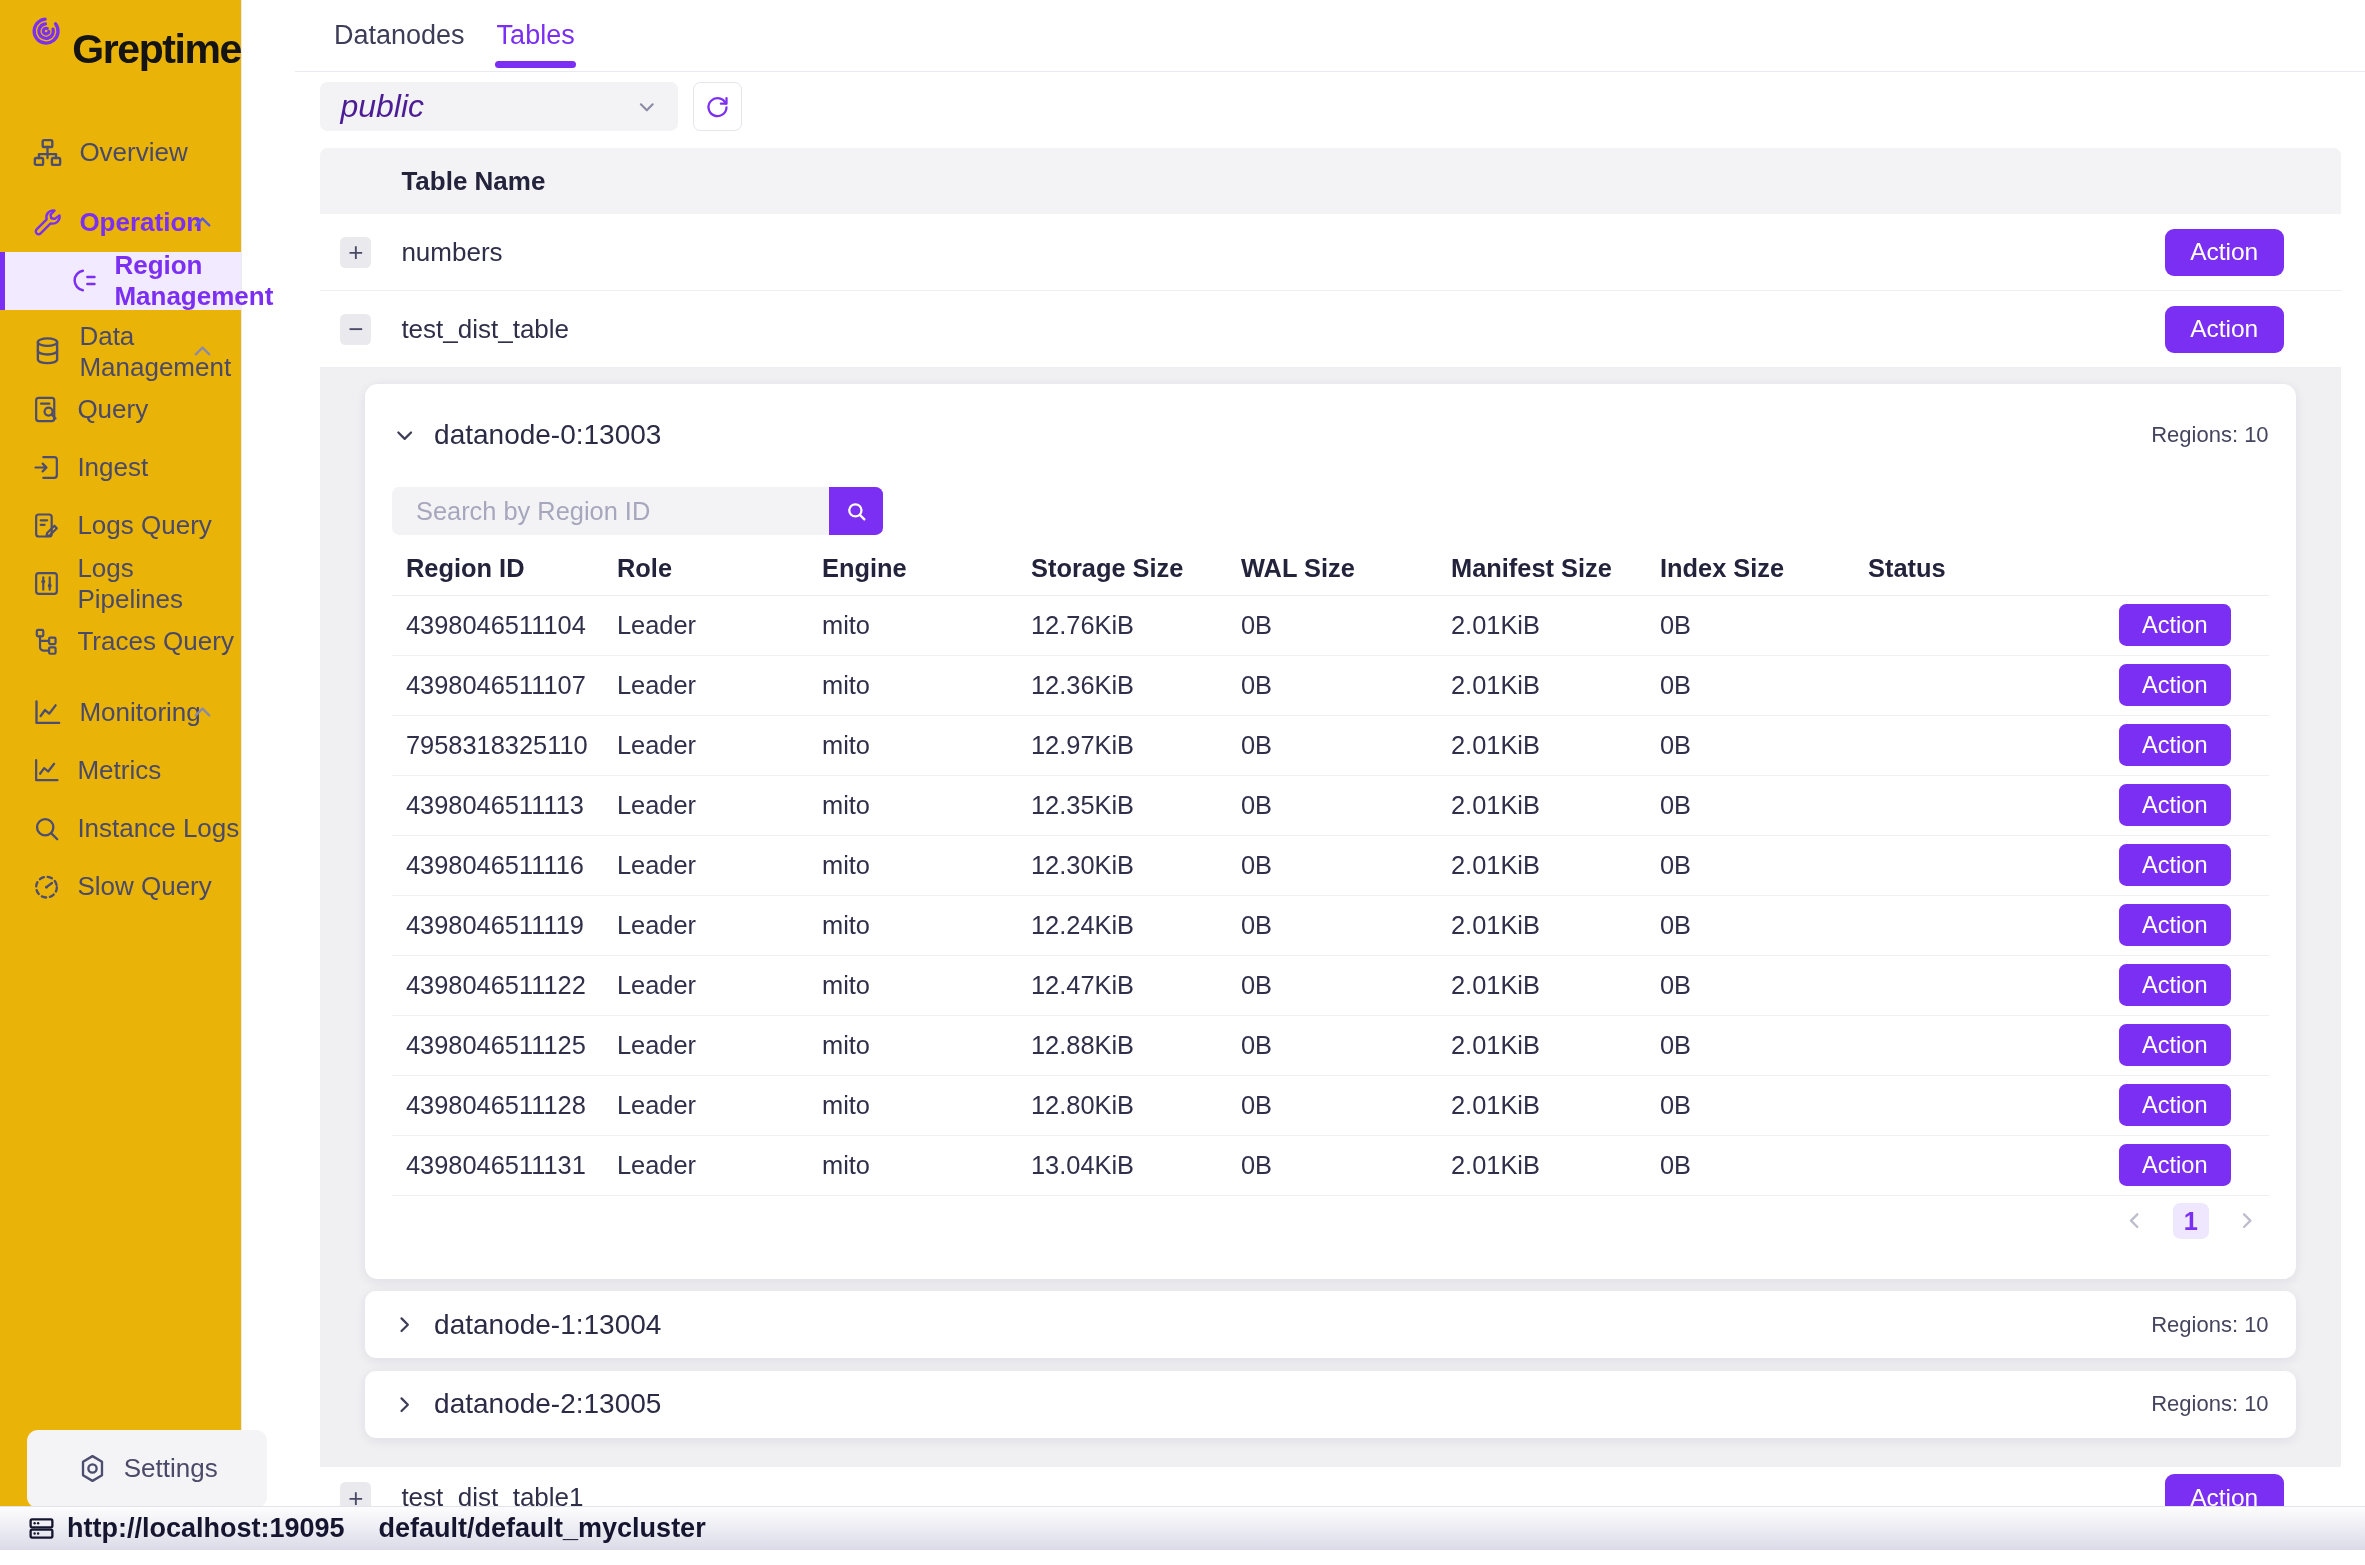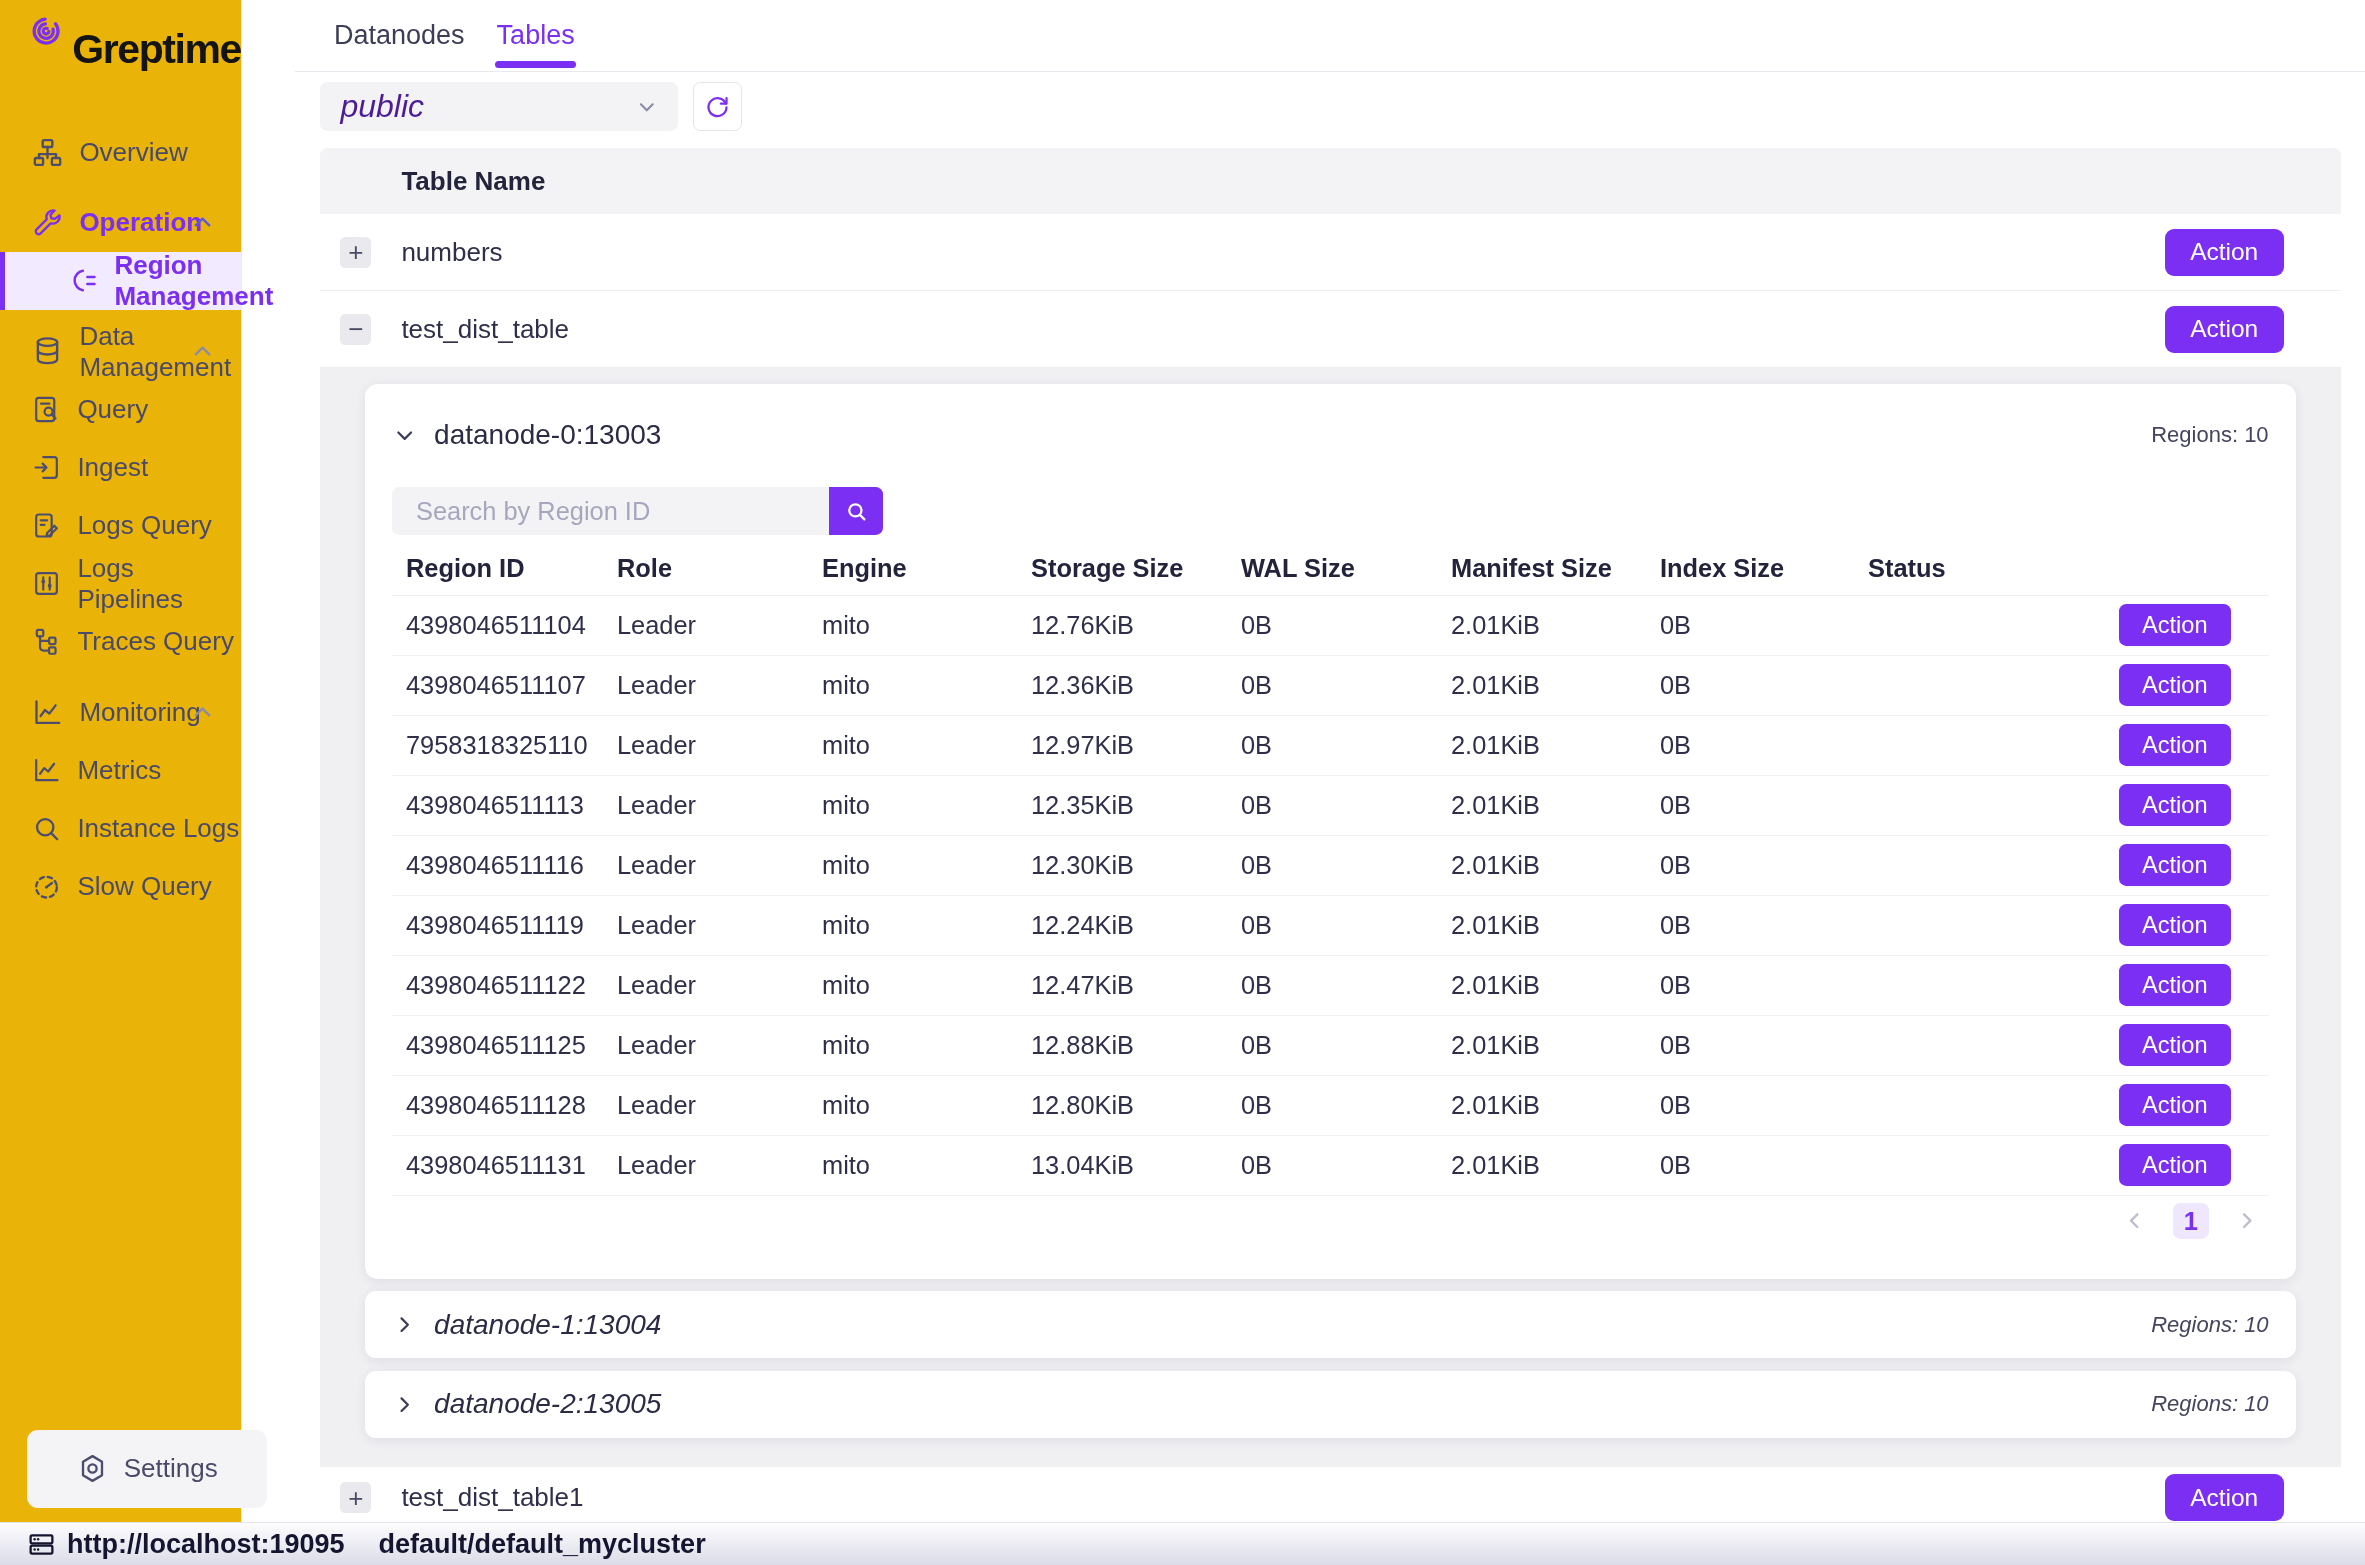--- a/index.html
+++ b/index.html
@@ -65,21 +65,21 @@
   .t-row .tname { margin-left:81px; font-size:26px; color:#2f2f4a; }
   .action-btn { position:absolute; right:57px; height:47px; padding:0 25.4px; background:#7b2ff2;
                 color:#fff; font-size:24.5px; border:none; border-radius:9px; font-family:inherit;
                 display:flex; align-items:center; cursor:pointer; }
 
   
   .expand-band { background:#f0f0f3; padding:16.3px 45px 29px 45px; }
   .card { background:#fff; border-radius:12.7px; box-shadow:0 2.7px 11px rgba(30,30,60,.08); }
   .card.open { padding:33px 27px 32px 27px; }
   .card.closed { height:67px; margin-top:12.7px; display:flex; align-items:center;
-                 justify-content:space-between; padding:2px 27px; border-radius:11px; cursor:pointer;font-style:italic; }
+                 justify-content:space-between; padding:2px 27px; border-radius:11px; cursor:pointer; }
   .card-head { display:flex; align-items:center; justify-content:space-between; height:36px; cursor:pointer; }
   .dn-title { display:flex; align-items:center; gap:16.3px; font-size:28px; color:#2b2b45; }
   .dn-chev { width:25.4px; height:25.4px; color:#3d3d58; }
   .regions { font-size:22px; color:#45455f; }
 
   .search-row { margin-top:34px; display:flex; }
   .search-input { width:437px; height:48px; background:#f3f3f6; border:none; outline:none;
                   border-radius:7.3px 0 0 7.3px; padding:0 23.6px; font-size:25.4px; color:#55557a;
                   font-family:inherit; }
   .search-input::placeholder { color:#a6a6bd; }
@@ -97,21 +97,21 @@
                        background:#7b2ff2; color:#fff; font-size:23.6px; border:none; border-radius:7.3px;
                        font-family:inherit; display:flex; align-items:center; cursor:pointer; }
   .pagination { height:51px; display:flex; align-items:center; justify-content:flex-end;
                 gap:25.4px; padding-right:9px; }
   .pg-chev { width:25.4px; height:25.4px; color:#bdbdcd; cursor:pointer; }
   .page-box { width:36px; height:36px; background:#efe7fd; border-radius:7.3px; color:#7b2ff2;
               font-size:25.4px; font-weight:600; display:flex; align-items:center;
               justify-content:center; cursor:pointer; }
 
   
-  .statusbar { position:absolute; left:0; bottom:0; width:2366px; height:44px;
+  .statusbar { position:absolute; left:0; bottom:16px; width:2366px; height:44px;
                border-top:0.9px solid #e3e3ec;
                background:linear-gradient(180deg,#fdfdfe 0%,#dbdbe8 100%);
                display:flex; align-items:center; padding-left:27px;
                font-size:27px; font-weight:700; color:#15152f; }
   .sb-ic { width:29px; height:29px; color:#15152f; margin-right:11px; }
   .sb-cluster { margin-left:34px; }
 </style>
 </head>
 <body>
 

